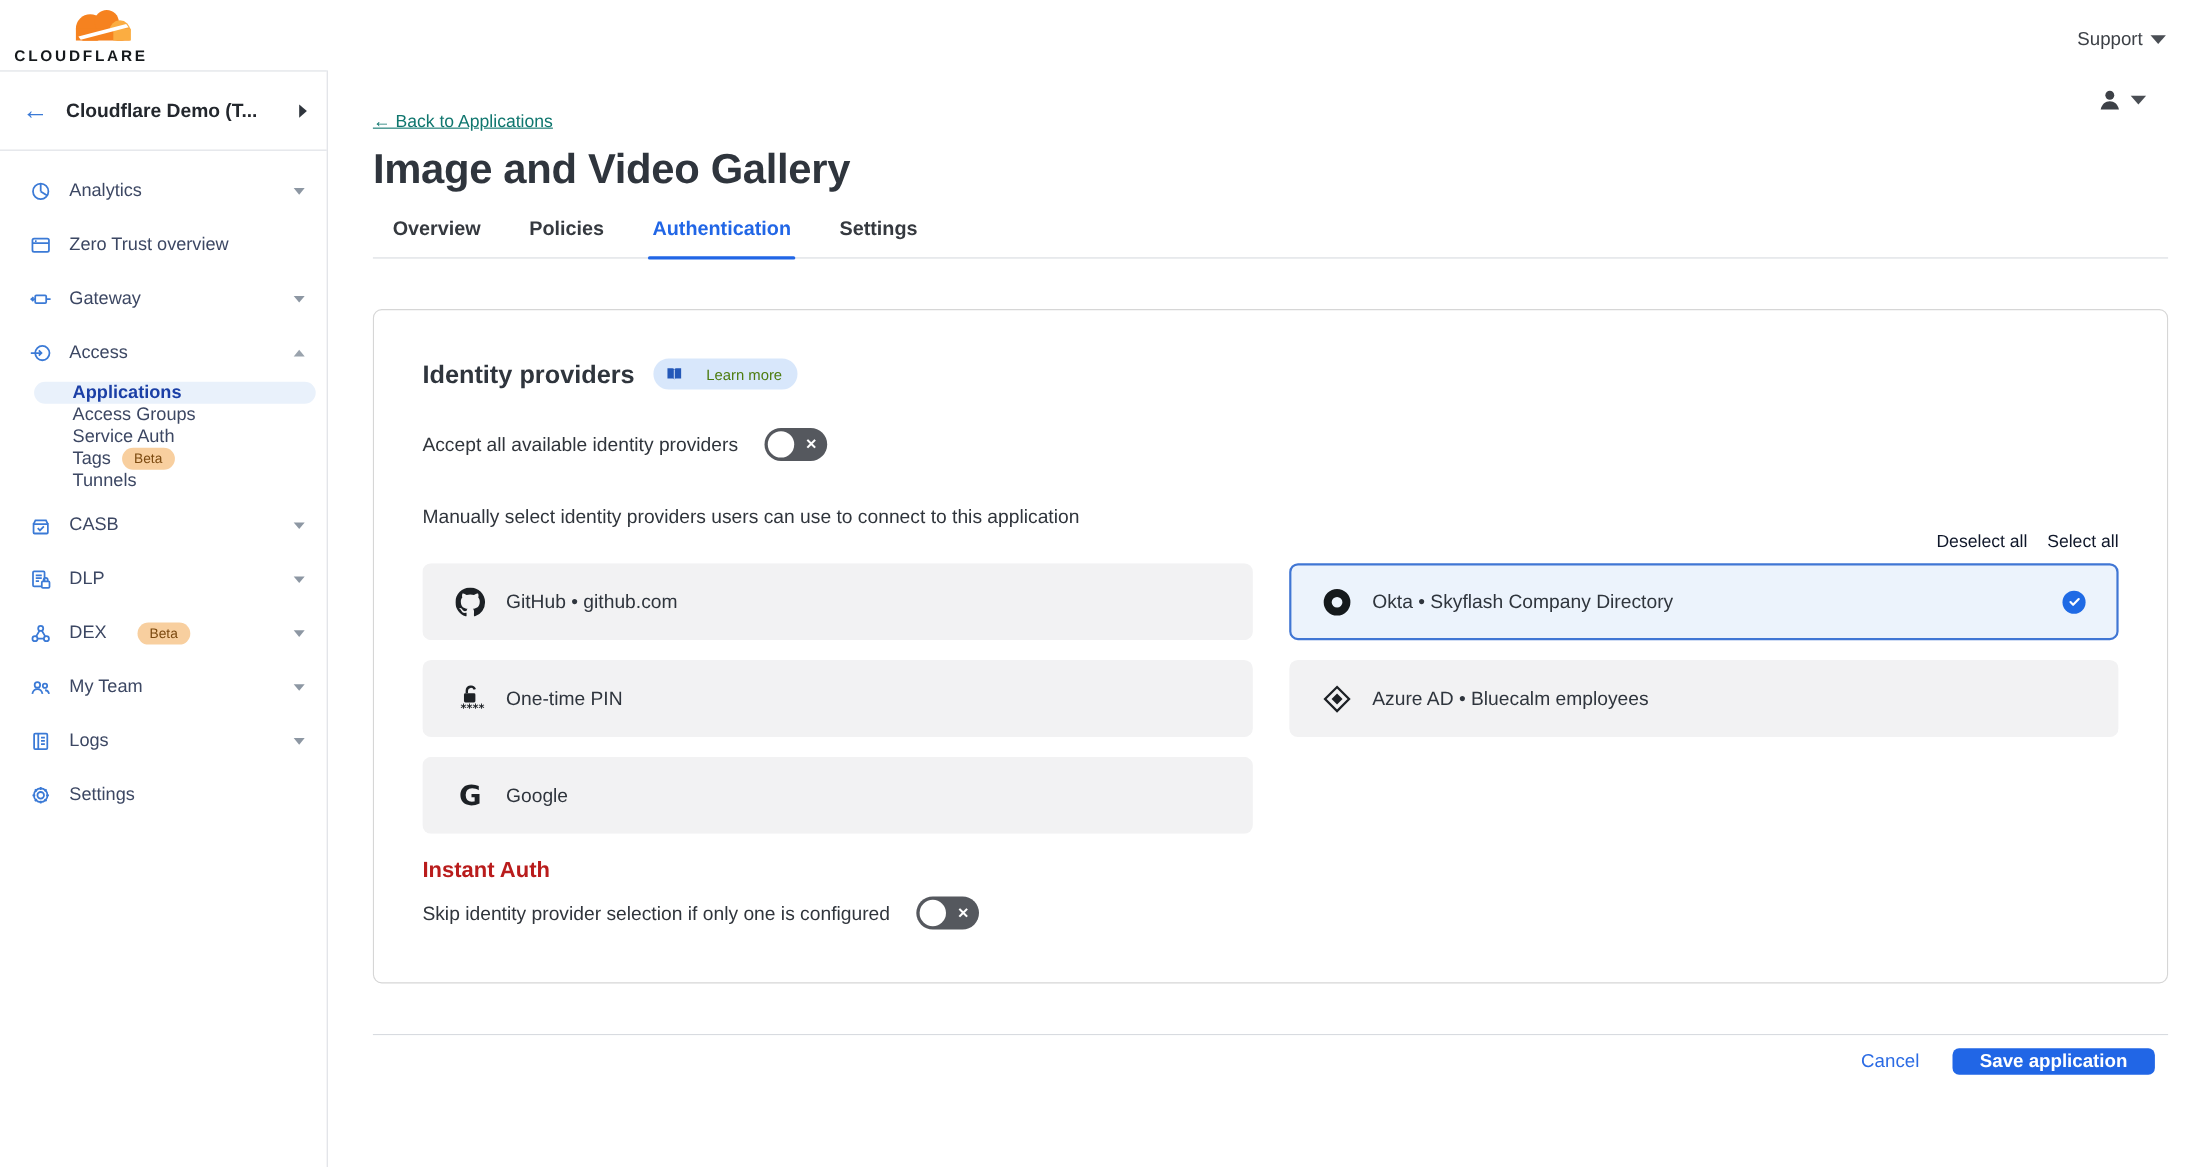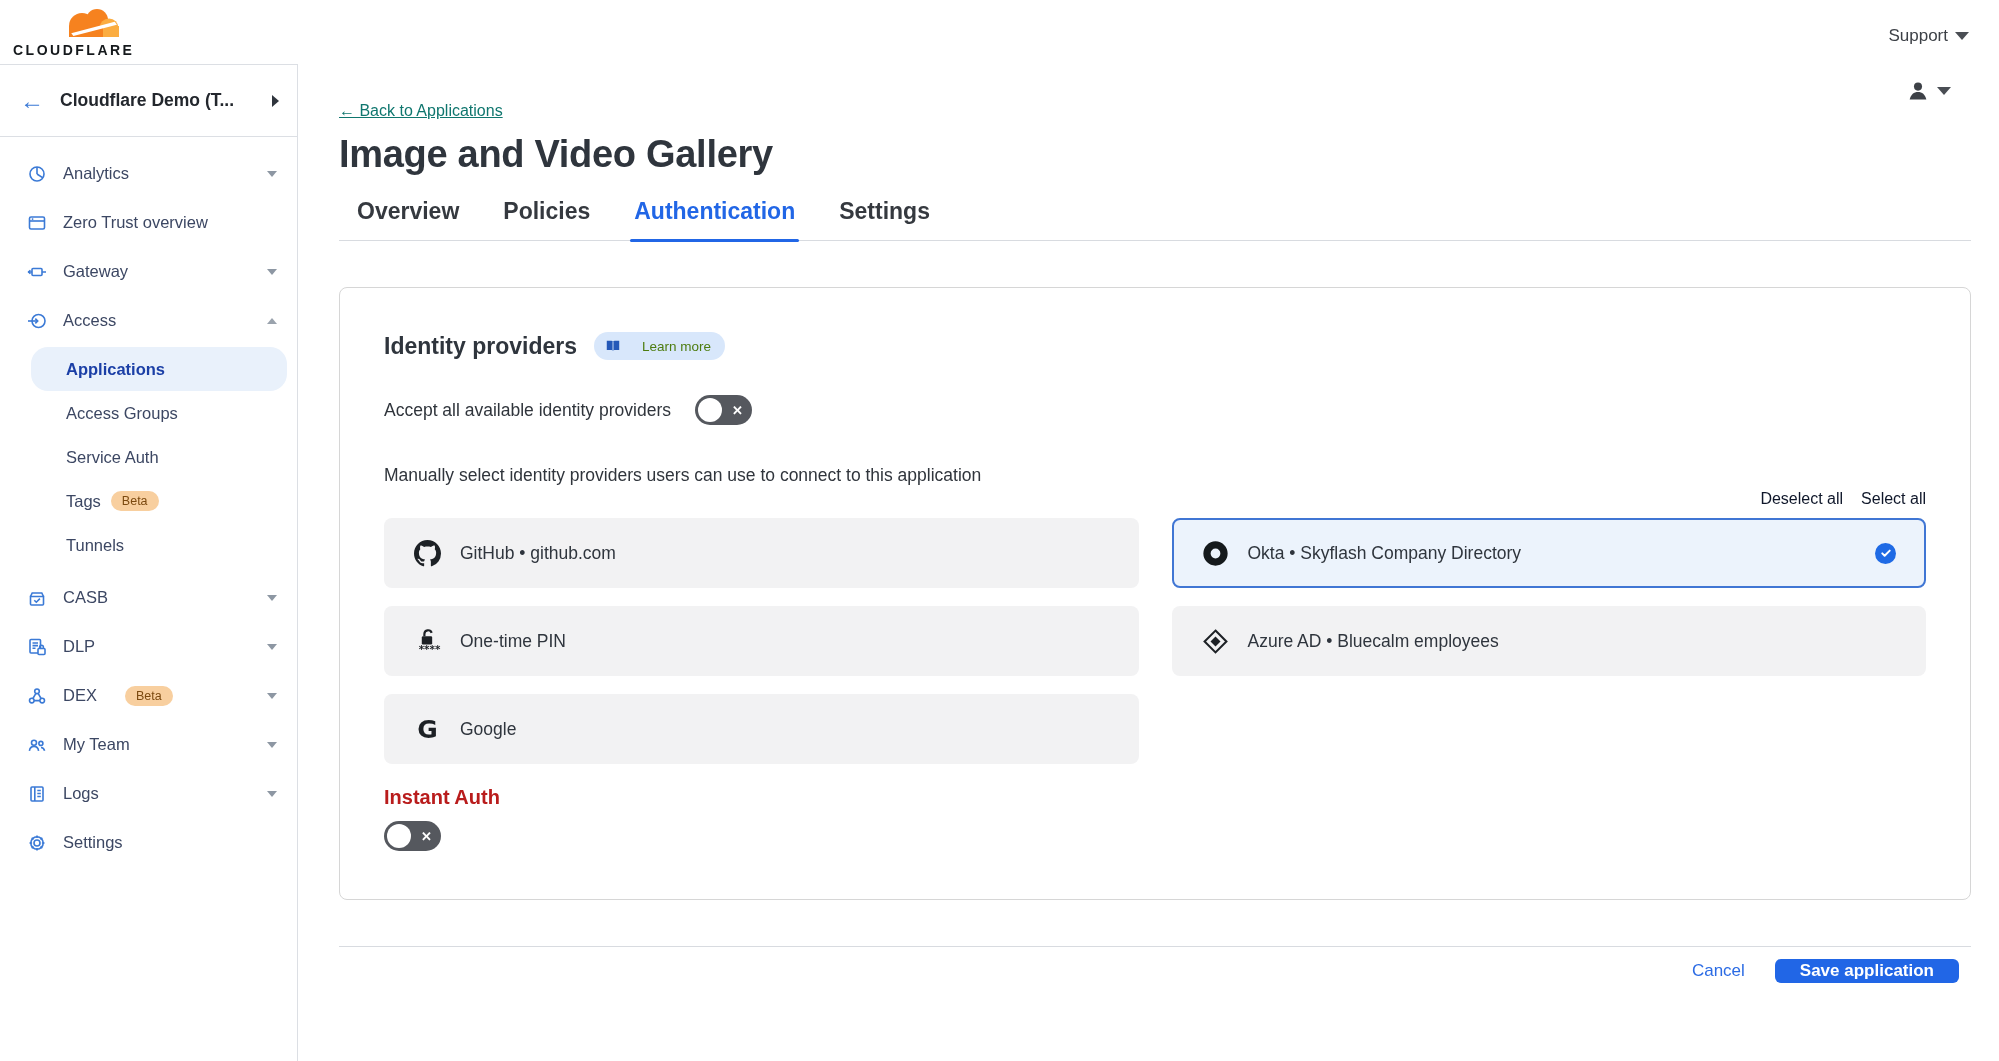--- a/index.html
+++ b/index.html
@@ -25,30 +25,30 @@
   .account-name { font-size:17.5px; font-weight:700; color:#23272d; flex:1; white-space:nowrap; overflow:hidden; }
   .caret-right { width:0; height:0; border-top:6px solid transparent; border-bottom:6px solid transparent; border-left:7px solid #2f353d; cursor:pointer; }
   .nav { padding-top:12px; }
   .nav-item { height:49px; display:flex; align-items:center; padding:0 20px 0 27px; gap:16px; cursor:pointer; }
   .nav-icon { width:20px; height:20px; color:#3b7ad6; flex-shrink:0; }
   .nav-icon svg { width:20px; height:20px; display:block; }
   .nav-label { font-size:16.5px; color:#3c4763; }
   .nav-caret { margin-left:auto; width:0; height:0; border-left:5.5px solid transparent; border-right:5.5px solid transparent; border-top:6px solid #8d97a3; }
   .nav-caret.up { border-top:none; border-bottom:6px solid #9aa3ad; }
   .sub-list { padding:2px 0 6px 0; }
-  .sub-item { height:44px; display:flex; align-items:center; margin:0 10px 0 31px; padding-left:35px; border-radius:17px; font-size:16.5px; color:#3c4763; cursor:pointer; gap:10px; }
+  .sub-item { height:20px; display:flex; align-items:center; margin:0 10px 0 31px; padding-left:35px; border-radius:17px; font-size:16.5px; color:#3c4763; cursor:pointer; gap:10px; }
   .sub-item.active { background:#e9f1fb; color:#1b3fa6; font-weight:700; }
   .beta-badge { background:#f8cf9f; color:#7c4a10; font-size:12.5px; border-radius:11px; padding:3px 11px; font-weight:400; }
 
   
   .main { flex:1; padding:38px 28px 0 41px; }
   .back-link { display:inline-block; font-size:16px; color:#0f766e; text-decoration:underline; cursor:pointer; }
   .page-title { font-size:38px; font-weight:700; color:#2f353d; margin:13px 0 22px; letter-spacing:-0.3px; }
   .tabs { display:flex; gap:44px; border-bottom:1px solid #d8dbe0; padding-left:18px; margin-top:10px; }
-  .tab { font-size:23px; font-weight:600; color:#35393f; padding-bottom:15px; cursor:pointer; position:relative; }
+  .tab { font-size:18px; font-weight:600; color:#35393f; padding-bottom:15px; cursor:pointer; position:relative; }
   .tab.active { color:#2166e6; }
   .tab.active::after { content:""; position:absolute; left:-4px; right:-4px; bottom:-2px; height:3.5px; background:#2166e6; border-radius:2px; }
 
   
   .card { margin-top:46px; border:1px solid #d6d6d6; border-radius:8px; padding:44px 44px 48px 44px; background:#fff; }
   .card-title-row { display:flex; align-items:center; gap:17px; }
   .card-title { font-size:23px; font-weight:700; color:#2f353d; }
   .learn-more { display:flex; align-items:flex-end; gap:21px; background:#d8e7fb; color:#4d7c0f; font-size:13.5px; border-radius:14px; padding:6px 14px 6px 11px; cursor:pointer; }
   .learn-more svg { width:16px; height:16px; display:block; }
   .toggle-row { display:flex; align-items:center; gap:24px; margin-top:35px; }
@@ -356,20 +356,21 @@
           <span class="p-icon">
               <span class="g-letter">G</span>
             </span>
           <span>Google</span>
         </div>
 
       </div>
 
       <div class="instant-heading">Instant Auth</div>
       <div class="skip-row">
+        <span class="toggle-label">Skip identity provider selection if only one is configured</span>
         <span class="toggle">
           <span class="knob"></span>
           <span class="x-glyph">✕</span>
         </span>
       </div>
     </div>
 
     <div class="footer-divider"></div>
     <div class="footer">
       <span class="cancel-link">Cancel</span>

